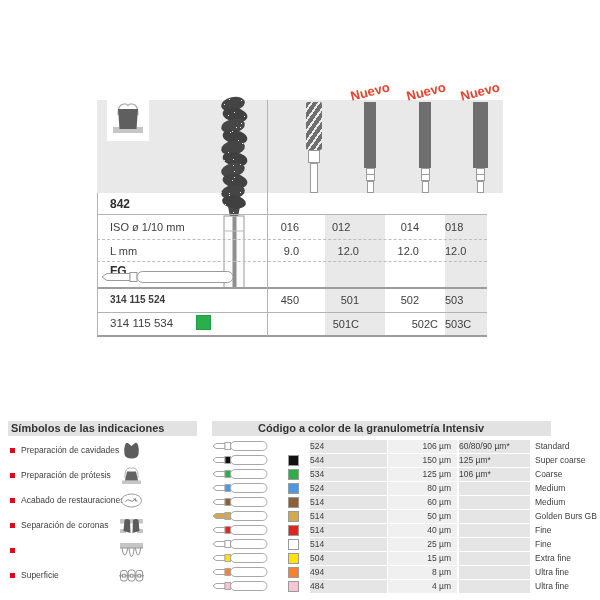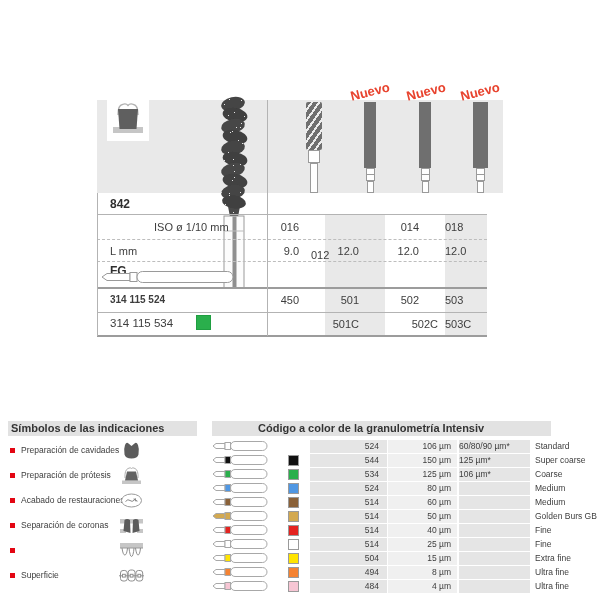--- a/index.html
+++ b/index.html
@@ -37,21 +37,21 @@
   .sym-label{left:13px;top:0;font-size:8.5px;line-height:21px;white-space:nowrap;}
   .sym-icon{left:110px;top:0;width:27px;height:21px;}
   
   .g-row{position:relative;width:385px;height:13px;margin-bottom:1px;}
   .g-bur{position:absolute;left:0;top:1px;width:56px;height:10px;}
   .bb{fill:#fff;stroke:#a8a8a8;stroke-width:1;}
   .g-square{position:absolute;left:76px;top:1px;width:11px;height:11px;box-sizing:border-box;
             border:1px solid #9a9a9a;background:#fff;}
   .g-cell{position:absolute;top:0;height:13px;line-height:13px;font-size:8.5px;
           box-sizing:border-box;white-space:nowrap;}
-  .g-code{left:98px;width:77px;background:#e5e5e5;text-align:right;padding-right:8px;}
+  .g-code{left:98px;width:77px;background:#e5e5e5;padding-right:8px;}
   .g-size{left:176px;width:69px;background:#f0f0f0;text-align:right;padding-right:6px;}
   .g-alt{left:247px;width:71px;background:#e5e5e5;padding-right:3px;}
   .g-label{left:321px;width:64px;text-align:left;padding-left:2px;}
   svg{display:block;}
 </style>
 </head>
 <body>
 
 <div class="abs band"></div>
 <div class="abs stripe" style="left:325px;width:60px;"></div>
@@ -124,37 +124,37 @@
 <div class="abs hline" style="top:214px;"></div>
 <div class="abs hline dash" style="top:239px;"></div>
 <div class="abs hline dash" style="top:261px;"></div>
 <div class="abs hline thick" style="top:287px;"></div>
 <div class="abs hline" style="top:312px;"></div>
 <div class="abs hline thick" style="top:335px;"></div>
 <div class="abs vline" style="left:97px;top:193px;height:143px;"></div>
 <div class="abs vline" style="left:267px;top:100px;height:236px;"></div>
 
 <div class="abs t-label t-bold" style="top:197px;">842</div>
-<div class="abs t-label" style="top:221px;margin-left:44px;">ISO ø 1/10 mm</div>
+<div class="abs t-label" style="top:221px;">ISO ø 1/10 mm</div>
 <div class="abs t-label" style="top:245px;">L mm</div>
 <div class="abs t-label t-bold" style="top:264px;">FG</div>
 <div class="abs t-label" style="top:294px;font-size:10px;font-weight:bold;">314 115 524</div>
 <div class="abs t-label" style="top:317px;font-size:11.5px;">314 115 534</div>
 <div class="abs greensq"></div>
 
 <div class="abs" style="left:100px;top:269px;width:135px;height:16px;">
   <svg width="135" height="16" viewBox="0 0 135 16">
     <path d="M2,8 L7,4.5 L30,4.5 L30,11.5 L7,11.5 Z" fill="#fff" stroke="#9a9a9a"></path>
     <rect x="30" y="3.5" width="7" height="9" fill="#fff" stroke="#9a9a9a"></rect>
     <rect x="37" y="2.5" width="96" height="11" rx="5.5" fill="#fff" stroke="#9a9a9a"></rect>
   </svg>
 </div>
 
 <div class="abs t-cell" style="left:265px;width:60px;top:216px;">016</div>
-<div class="abs t-cell" style="left:311px;width:40px;top:216px;margin-top:28px;">012</div>
+<div class="abs t-cell" style="left:332px;width:40px;top:216px;">012</div>
 <div class="abs t-cell" style="left:385px;width:60px;top:216px;">014</div>
 <div class="abs t-cell" style="left:445px;width:42px;top:216px;">018</div>
 
 <div class="abs t-cell" style="left:265px;width:60px;top:240px;">9.0</div>
 <div class="abs t-cell" style="left:325px;width:60px;top:240px;">12.0</div>
 <div class="abs t-cell" style="left:385px;width:60px;top:240px;">12.0</div>
 <div class="abs t-cell" style="left:445px;width:42px;top:240px;">12.0</div>
 
 <div class="abs t-cell" style="left:265px;width:60px;top:289px;">450</div>
 <div class="abs t-cell" style="left:325px;width:60px;top:289px;">501</div>

